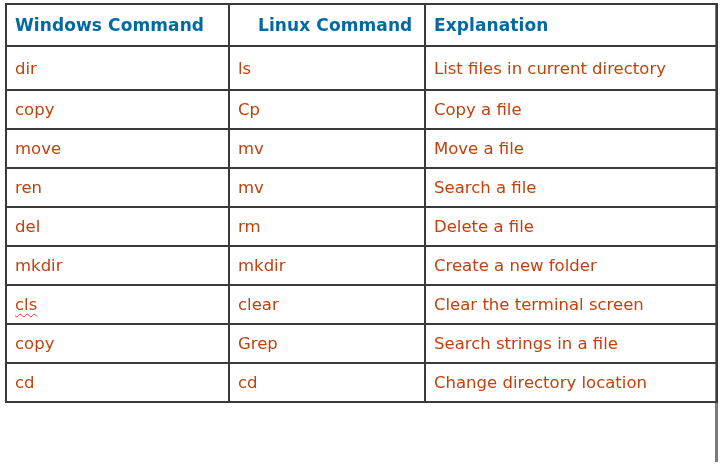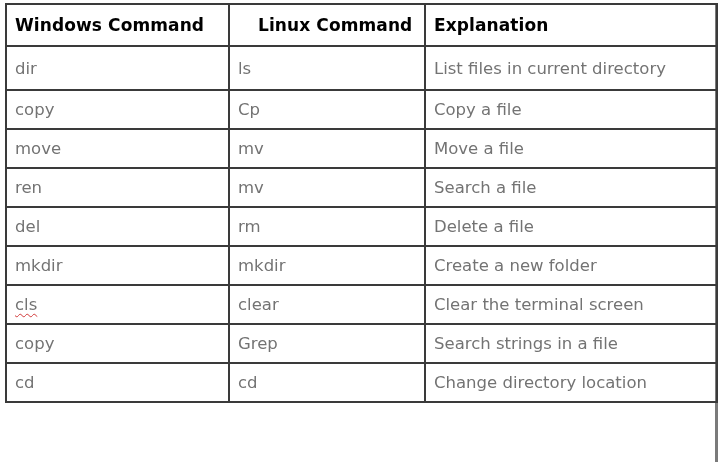--- a/index.html
+++ b/index.html
@@ -26,29 +26,29 @@
       table-layout: fixed;
     }
     col.c1 { width: 223px; }
     col.c2 { width: 196px; }
     col.c3 { width: 292px; }
     th, td {
       border: 2px solid #3a3a3a;
       text-align: left;
       vertical-align: middle;
       padding: 0 8px;
-      color: #737373;
+      color: #c2410c;
       white-space: nowrap;
       overflow: hidden;
     }
     th {
       height: 40px;
       font-size: 17px;
       font-weight: bold;
-      color: #000000;
+      color: #0369a1;
       letter-spacing: 0.1px;
     }
     th.c2h { padding-left: 28px; }
     td {
       font-size: 16.5px;
       font-weight: normal;
       height: 37px;
     }
     tr.first td { height: 42px; }
     tr.last td { height: 37px; margin-top: 17px; }

